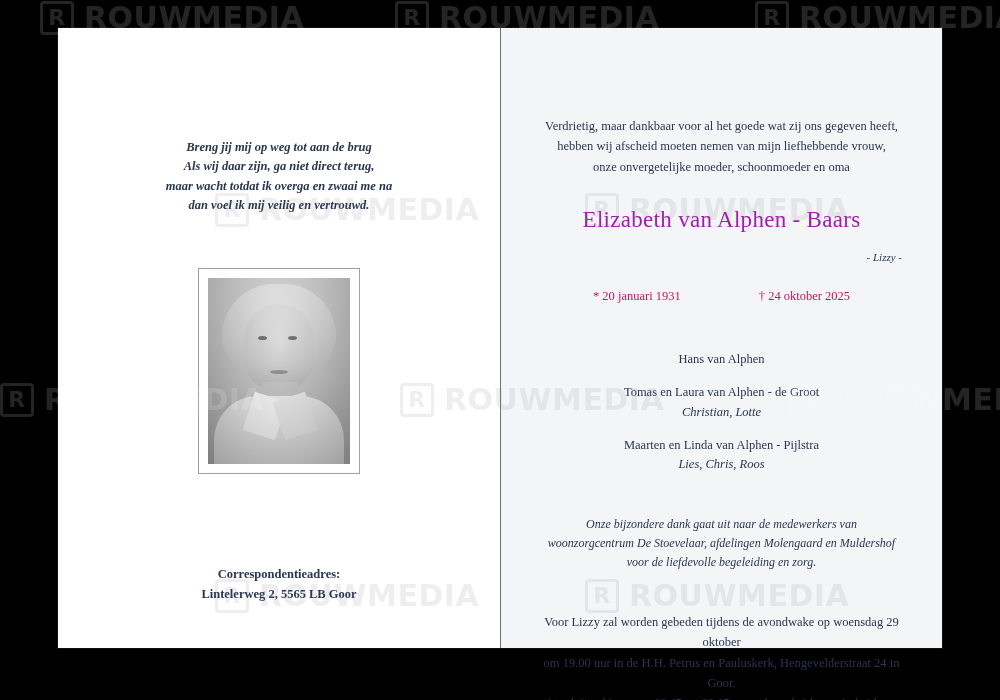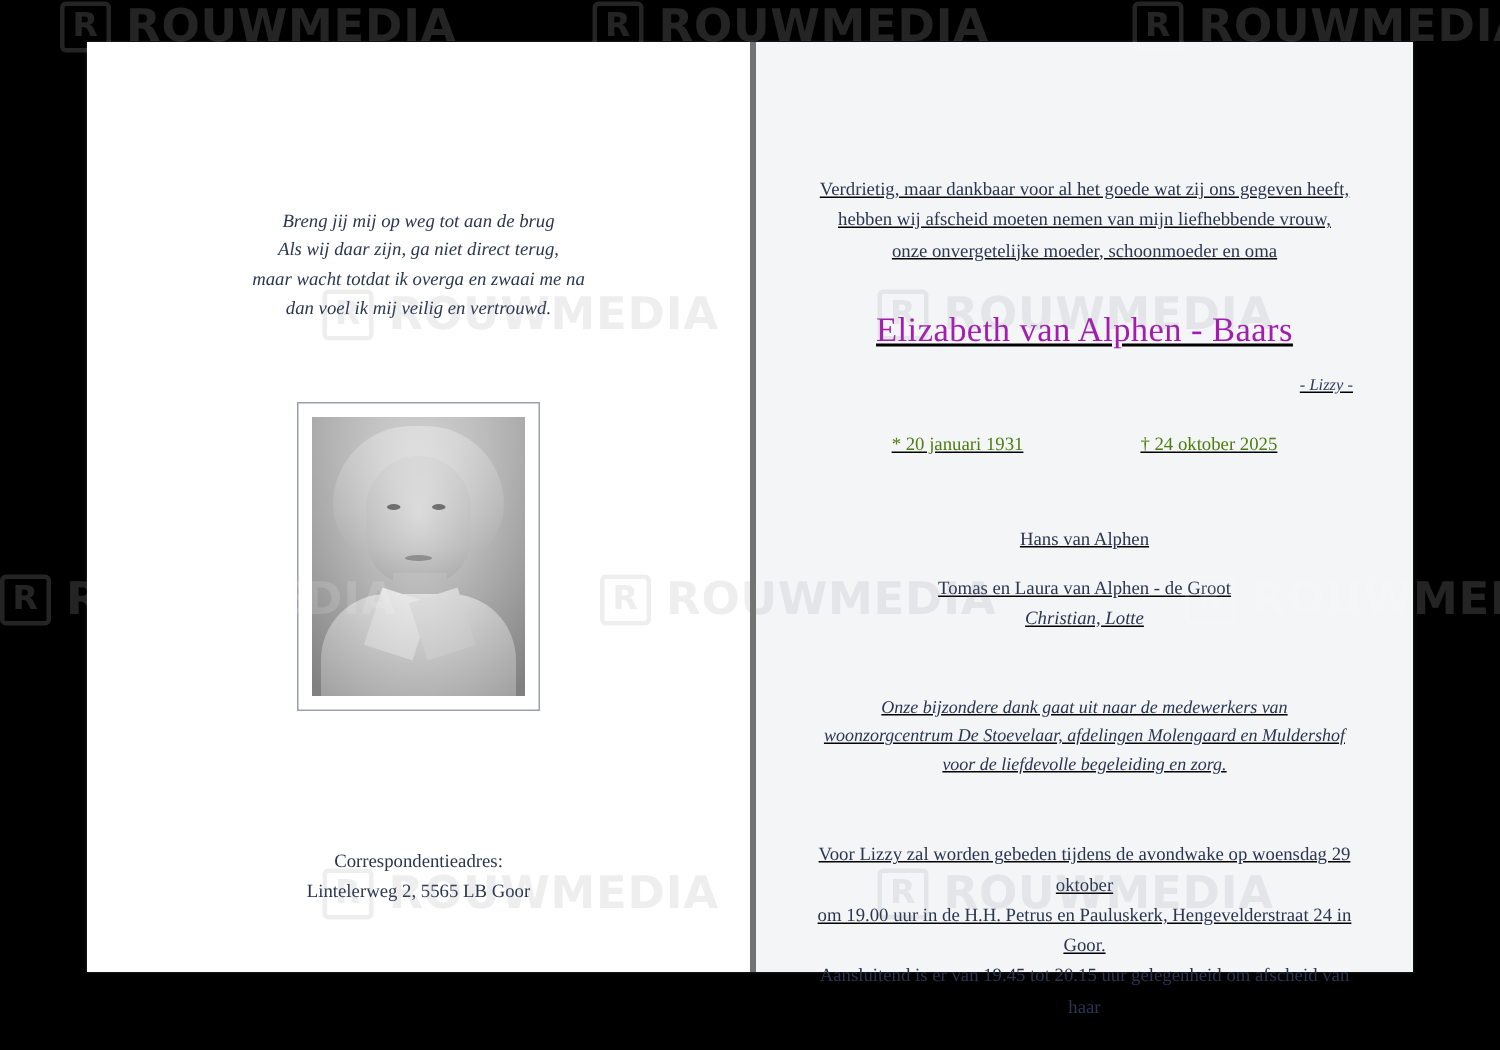--- a/index.html
+++ b/index.html
@@ -69,27 +69,27 @@
   }
   .page {
     position: relative;
     height: 100%;
     box-sizing: border-box;
   }
   .page-left {
     width: 442px;
     background: #ffffff;
     padding: 40px 46px 30px 46px;
+    font-weight: bold;
   }
   .page-right {
     width: 442px;
     background: #f4f5f7;
     padding: 40px 40px 30px 40px;
-    border-left: 4px solid #737373;
-    text-decoration: underline;
+    border-left: 1px solid #737373;
   }
 
   .poem {
     margin-top: 70px;
     text-align: center;
     font-style: italic;
     font-size: 12.5px;
     line-height: 1.55;
     color: #2a3550;
   }
@@ -155,21 +155,21 @@
     font-size: 11px;
     color: #2c3a5c;
     margin-top: 18px;
   }
   .dates {
     display: flex;
     justify-content: center;
     gap: 78px;
     margin-top: 26px;
     font-size: 12.5px;
-    color: #4d7c0f;
+    color: #be185d;
   }
   .family {
     margin-top: 46px;
     text-align: center;
     font-size: 12.5px;
     color: #2a3550;
     line-height: 1.55;
   }
   .family .grp { margin-bottom: 14px; }
   .family .kids { font-style: italic; }
@@ -266,20 +266,24 @@
 
       <div class="family">
         <div class="grp">
           <div>Hans van Alphen</div>
           <div class="kids"></div>
         </div>
         <div class="grp">
           <div>Tomas en Laura van Alphen - de Groot</div>
           <div class="kids">Christian,  Lotte</div>
         </div>
+        <div class="grp">
+          <div>Maarten en Linda van Alphen - Pijlstra</div>
+          <div class="kids">Lies,  Chris,  Roos</div>
+        </div>
       </div>
 
       <div class="thanks">
         <div>Onze bijzondere dank gaat uit naar de medewerkers van</div>
         <div>woonzorgcentrum De Stoevelaar, afdelingen Molengaard en Muldershof</div>
         <div>voor de liefdevolle begeleiding en zorg.</div>
       </div>
 
       <div class="service">
         <div>Voor Lizzy zal worden gebeden tijdens de avondwake op woensdag 29 oktober</div>

